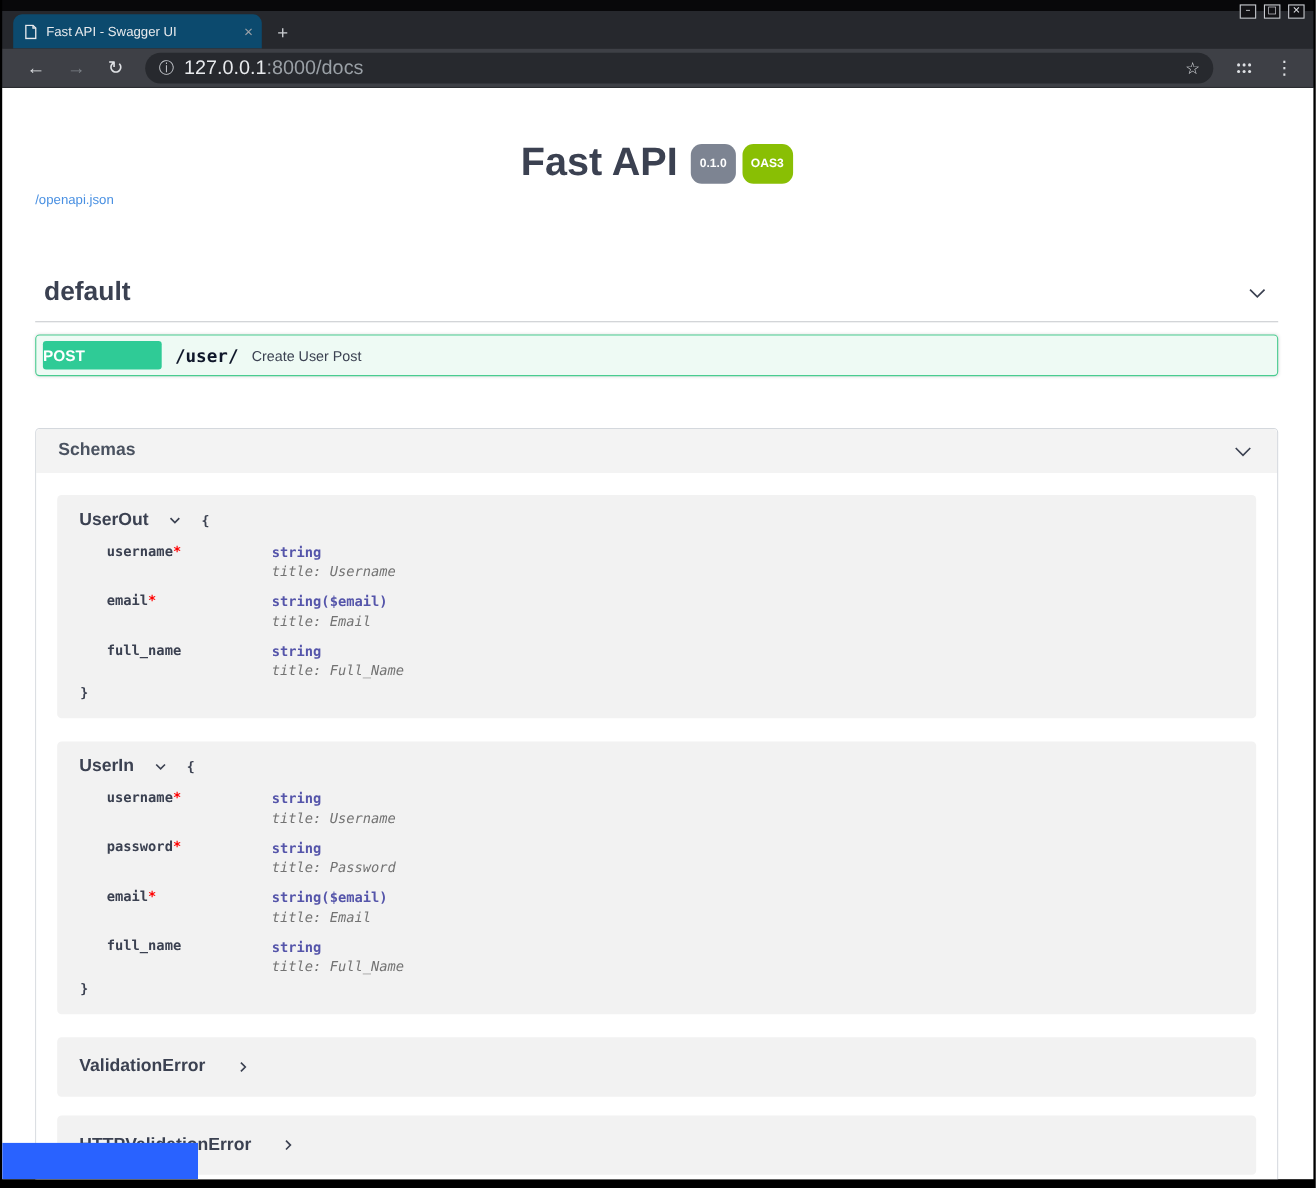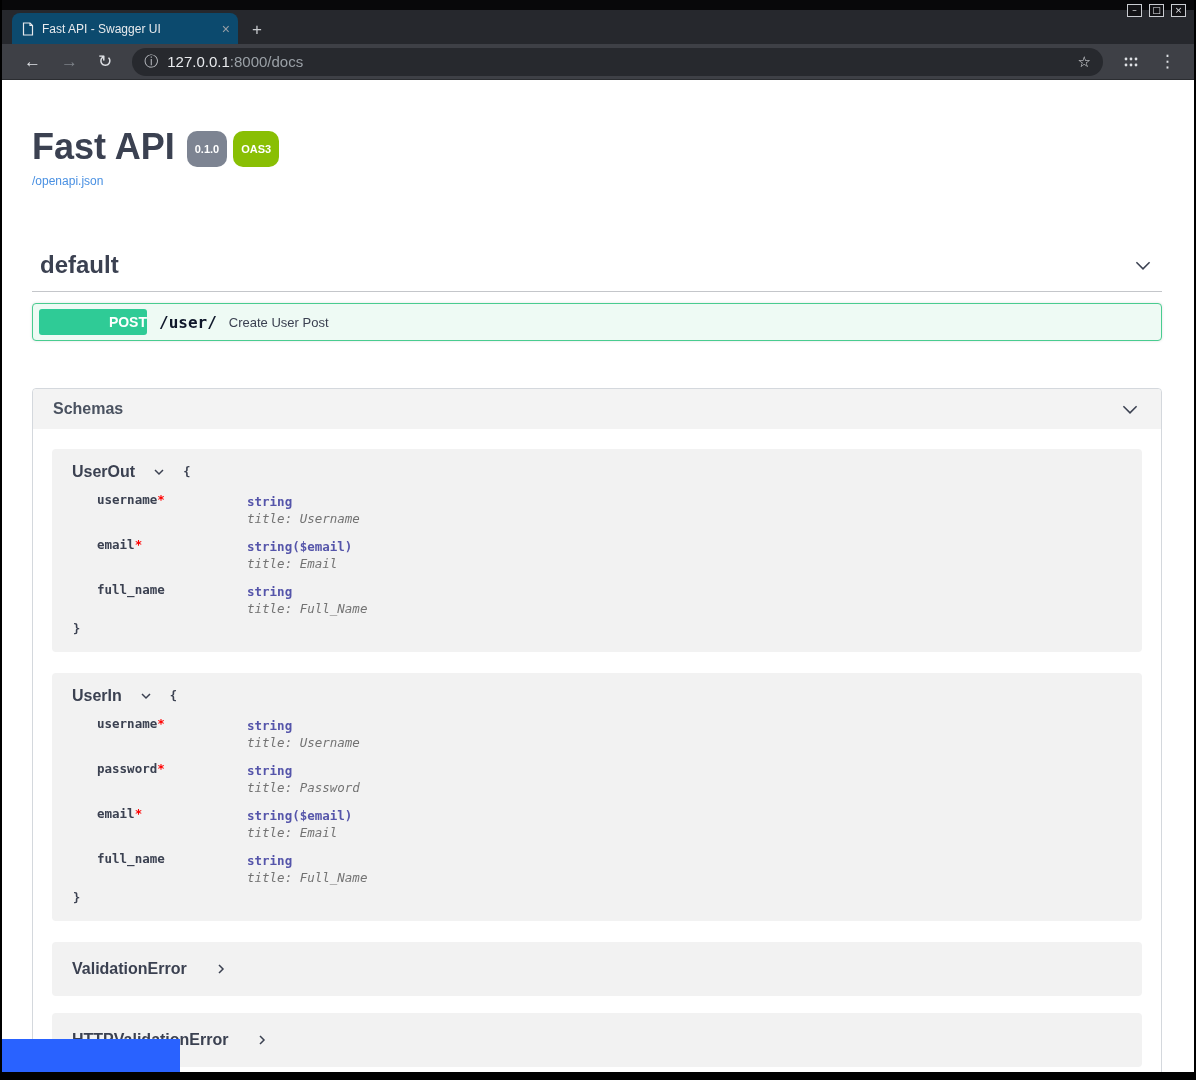--- a/index.html
+++ b/index.html
@@ -19,47 +19,47 @@
   .tab-title { color:#e8eaed; font-size:12px; flex:1; white-space:nowrap; overflow:hidden; }
   .tab-close { color:#9aa0a6; font-size:14px; line-height:14px; }
   .newtab { color:#c8cbcf; font-size:17px; margin:0 0 6px 14px; line-height:17px; }
 
   
   .toolbar { height:36px; background:#3e4046; display:flex; align-items:center; padding:0 12px; border-bottom:1px solid #2b2d31; }
   .nav-icon { color:#dfe1e5; font-size:17px; margin:0 10px; line-height:18px; }
   .nav-icon.disabled { color:#7d8288; }
   .omnibox { flex:1; height:28px; background:#27292e; border-radius:14px; margin:0 10px; display:flex; align-items:center; padding:0 12px; }
   .info-icon { color:#c4c7cc; font-size:14px; margin-right:9px; }
-  .url { font-size:15px; }
+  .url { font-size:18px; }
   .url-host { color:#e8eaed; }
   .url-path { color:#9aa0a6; }
   .star-icon { margin-left:auto; color:#dfe1e5; font-size:15px; }
   .grid-icon { margin:0 10px; display:inline-flex; }
   .kebab { color:#dfe1e5; font-size:17px; margin:0 6px 0 10px; }
 
   
   .page { flex:1; background:#fff; position:relative; overflow:hidden; color:#3b4151; }
   .content { padding:48px 32px 0 30px; }
 
-  .api-header { display:flex; align-items:flex-start; }
+  .api-header { display:flex; align-items:flex-start;justify-content:center; }
   .api-title { font-size:36px; font-weight:700; color:#3b4151; line-height:38px; }
   .badge { font-size:11px; font-weight:700; color:#fff; border-radius:10px; padding:12px 8px; margin-top:3px; }
   .badge.version { background:#7d8492; margin-left:12px; }
   .badge.oas { background:#89bf04; margin-left:6px; }
   .spec-link { display:inline-block; margin-top:7px; font-size:12px; color:#4990e2; text-decoration:none; }
 
   .tag-section { margin-top:52px; }
   .tag-header { display:flex; align-items:center; justify-content:space-between; padding:10px 8px 12px 8px;
                 border-bottom:1px solid rgba(59,65,81,.3); cursor:pointer; }
   .tag-name { font-size:24px; font-weight:700; color:#3b4151; }
 
   .opblock { margin-top:11px; border:1px solid #49cc90; background:#eefaf4; border-radius:4px; height:38px;
              display:flex; align-items:center; padding:0 6px; box-shadow:0 0 3px rgba(0,0,0,.12); cursor:pointer; }
   .method { background:#2fcb96; color:#fff; font-weight:700; font-size:14px; border-radius:3px; width:108px;
-            text-align:right; padding:5px 0; }
+            text-align:left; padding:5px 0; }
   .op-path { font-family:"DejaVu Sans Mono", monospace; font-weight:700; font-size:16px; color:#0f172a; margin-left:12px; }
   .op-summary { font-size:13px; color:#3b4151; margin-left:12px; }
 
   
   .models { margin:47px 0 0 0; border:1px solid #d4d8dd; border-radius:4px; }
   .models-header { background:#f3f3f3; height:40px; display:flex; align-items:center; justify-content:space-between;
                    padding:0 20px; border-radius:4px 4px 0 0; cursor:pointer; }
   .models-title { font-size:16px; font-weight:700; color:#4a5260; }
   .models-body { padding:20px 19px; background:#fff; border-radius:0 0 4px 4px; }
 

